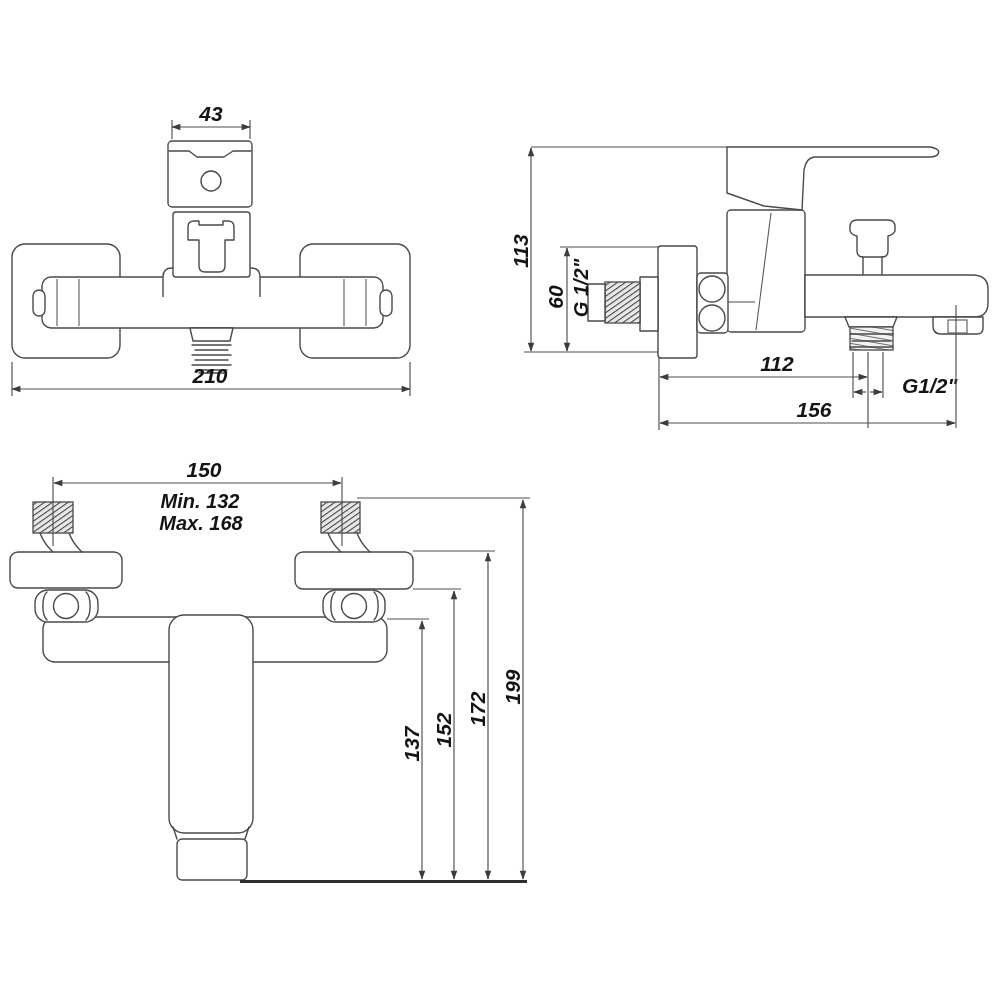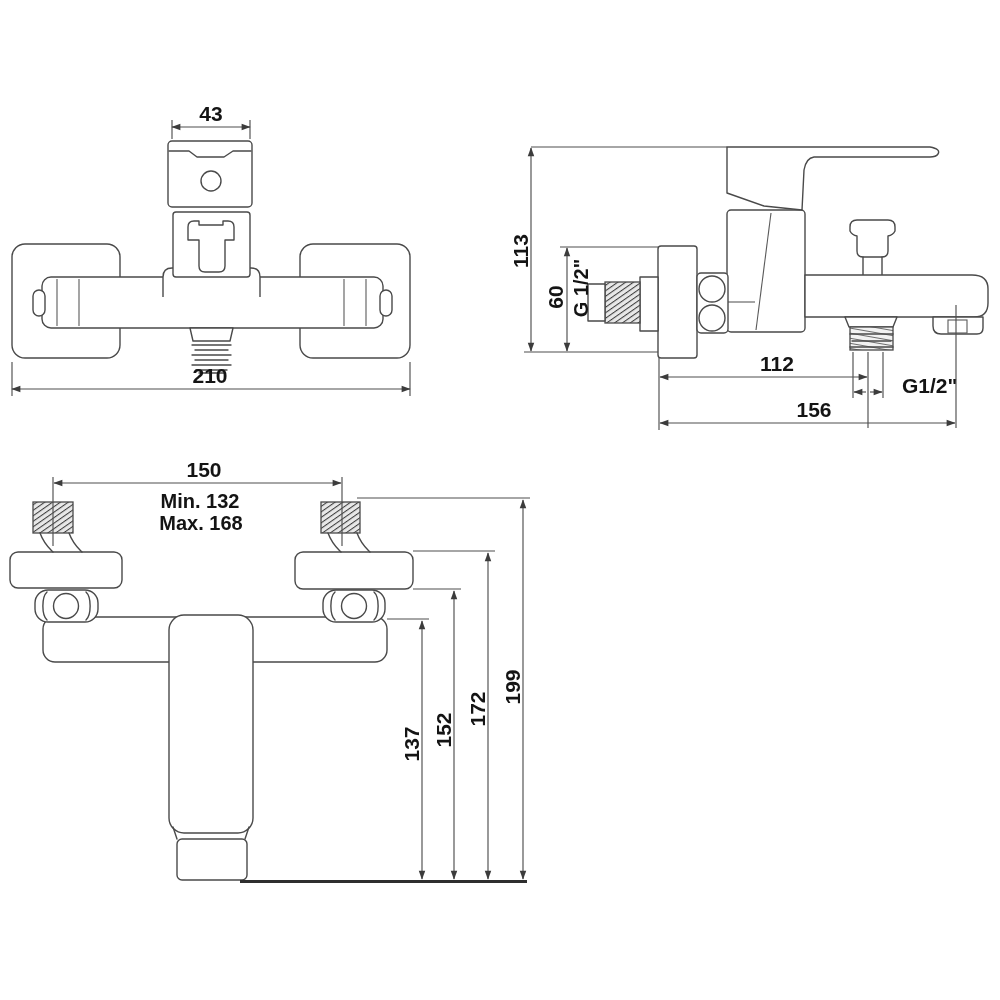--- a/index.html
+++ b/index.html
@@ -1,16 +1,16 @@
 <!DOCTYPE html>
 <html><head>
 <meta charset="utf-8">
 <style>
   html,body{margin:0;padding:0;background:#ffffff;}
-  .canvas{position:relative;width:1000px;height:1000px;background:#ffffff;overflow:hidden;}
+  .canvas{position:relative;width:1000px;height:1000px;background:#ffffff;overflow:hidden;font-style:italic;}
   svg{position:absolute;left:0;top:0;}
   .part{fill:#ffffff;stroke:#4a4a4a;stroke-width:1.4;stroke-linejoin:round;}
   .part-n{fill:none;stroke:#4a4a4a;stroke-width:1.4;stroke-linejoin:round;stroke-linecap:round;}
   .thin{fill:none;stroke:#5a5a5a;stroke-width:1.1;}
   .dimln{fill:none;stroke:#4f4f4f;stroke-width:1.15;}
   .base{fill:none;stroke:#2e2e2e;stroke-width:3;}
   .dim-text{font-family:"Liberation Sans","DejaVu Sans",sans-serif;font-weight:bold;font-size:21px;fill:#141414;}
   .dim-text-sm{font-family:"Liberation Sans","DejaVu Sans",sans-serif;font-weight:bold;font-size:20px;fill:#141414;}
   .thread{fill:url(#hatch);stroke:#4a4a4a;stroke-width:1.3;}
   .thread-lt{fill:url(#hatchlt);stroke:#4a4a4a;stroke-width:1.3;}

